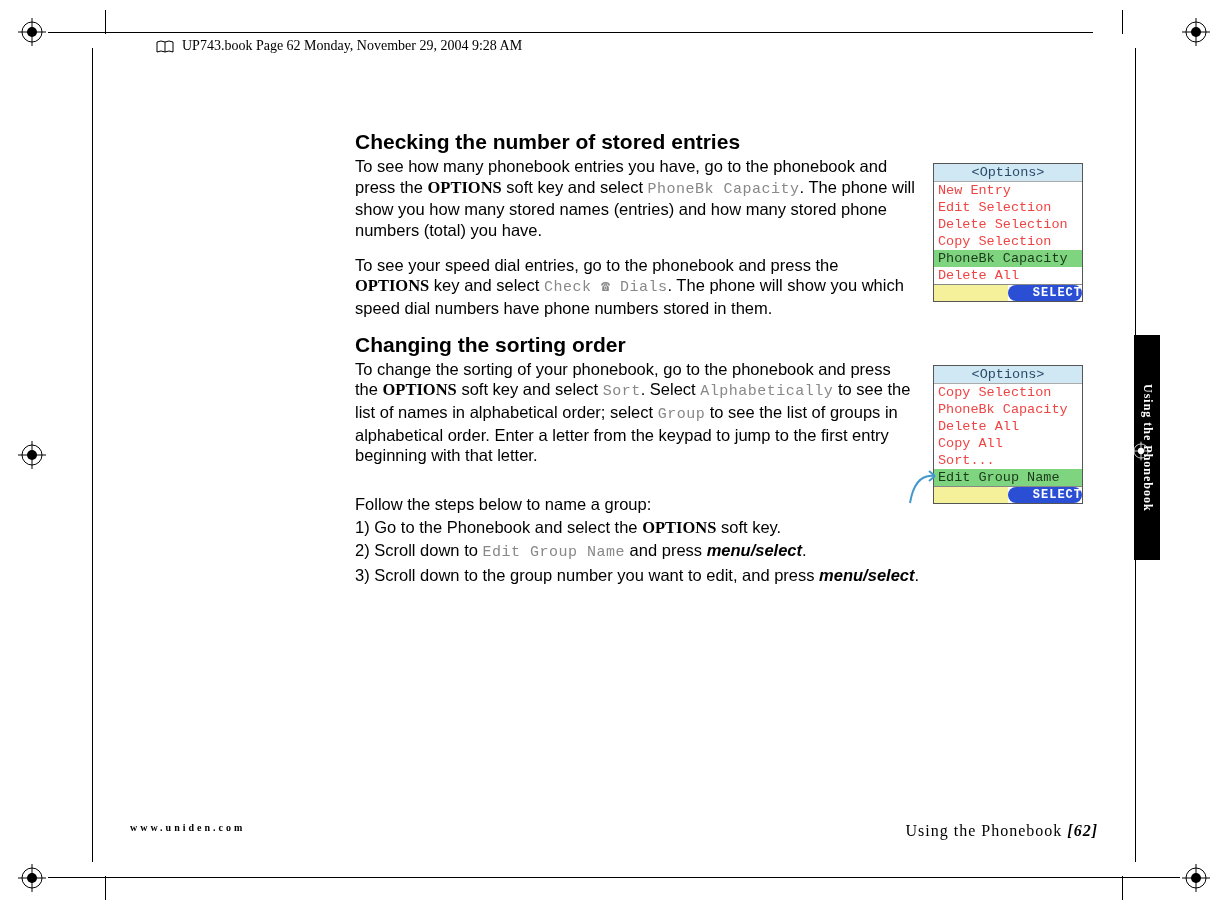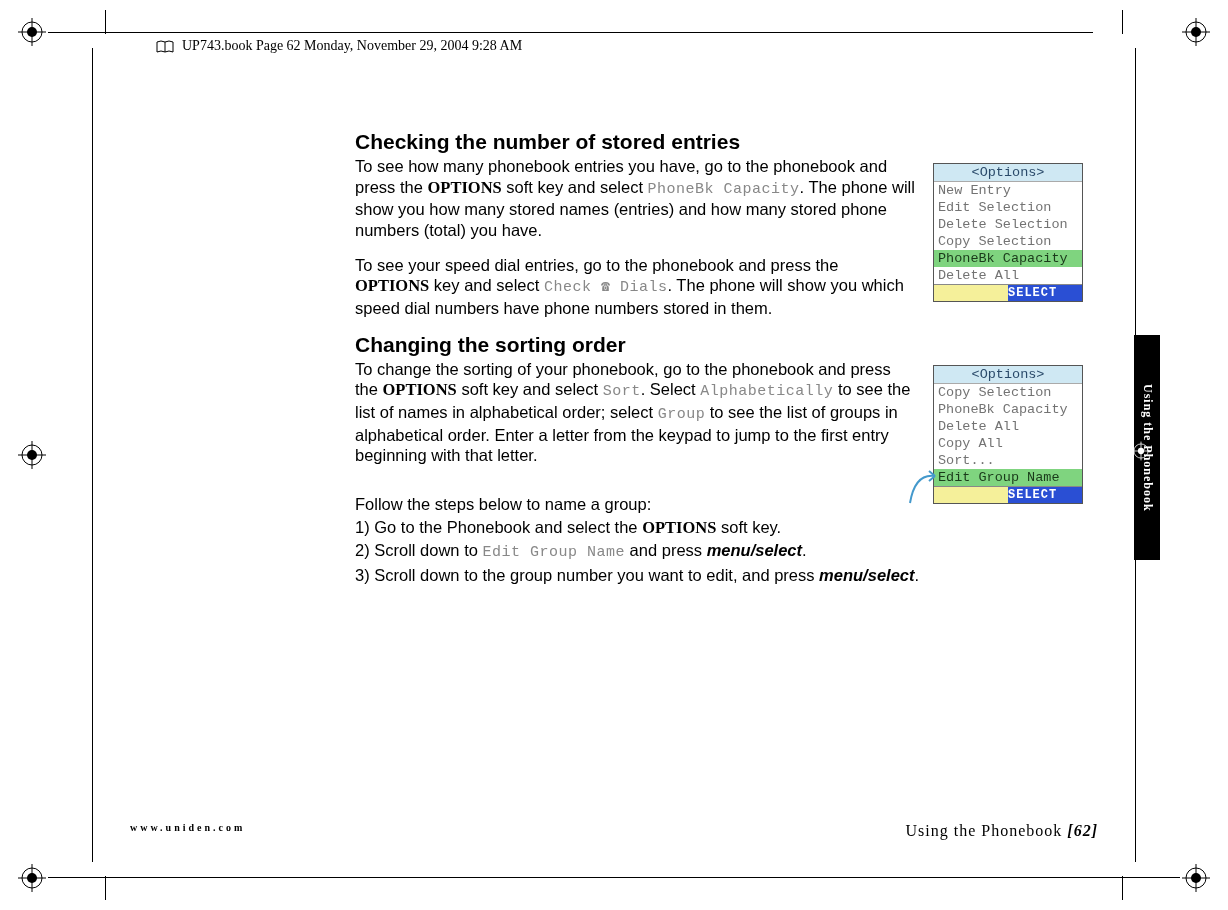--- a/index.html
+++ b/index.html
@@ -102,46 +102,47 @@
   }
   .screen .titlebar {
     background: #cfe8f3;
     text-align: center;
     padding: 1px 0;
     border-bottom: 1px solid #aaa;
     color: #2a4a6a;
   }
   .screen .row {
     padding: 1px 4px;
-    color: #737373;
+    color: #ef4444;
     white-space: nowrap;
   }
   .screen .row.hl {
     background: #7fd47f;
     color: #1a3a1a;
   }
   .screen .softbar {
     display: flex;
     border-top: 1px solid #888;
   }
   .screen .softbar .left {
     flex: 1;
     background: #f5f09a;
     height: 16px;
   }
   .screen .softbar .right {
     flex: 1;
     background: #2a4fd4;
     color: #fff;
-    text-align: left;
+    text-align: right;
     font-weight: bold;
     font-size: 12px;
     height: 16px;
     line-height: 16px;
     letter-spacing: 1px;
+    border-radius: 8px;
   }
 
   .footer-left {
     position: absolute;
     left: 130px;
     top: 822px;
     font-family: Georgia, "Times New Roman", serif;
     font-size: 10px;
     letter-spacing: 3px;
     font-weight: bold;

